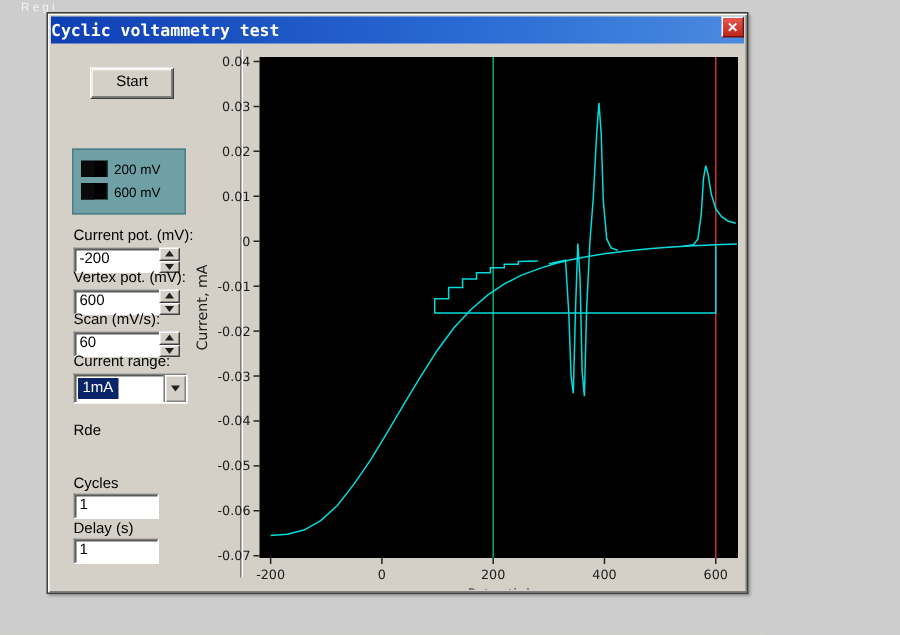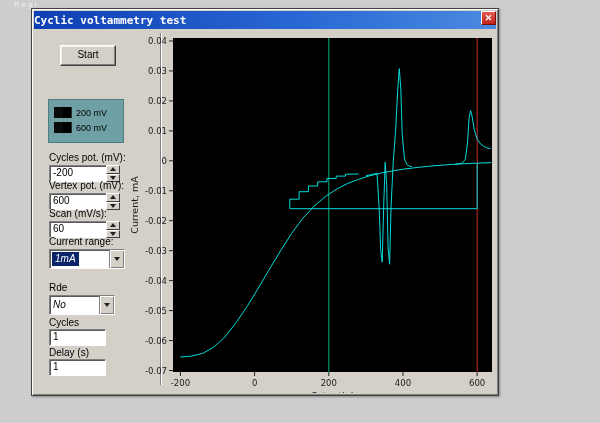--- a/index.html
+++ b/index.html
@@ -62,21 +62,21 @@
   .spin-btn{
     flex:1;background:#d4d0c8;border:1px solid;border-color:#ffffff #404040 #404040 #ffffff;
     display:flex;align-items:center;justify-content:center;cursor:pointer;
   }
   .tri-up{width:0;height:0;border-left:3px solid transparent;border-right:3px solid transparent;border-bottom:4px solid #202020;}
   .tri-down{width:0;height:0;border-left:3px solid transparent;border-right:3px solid transparent;border-top:4px solid #202020;}
   .dropdown{
     position:absolute;height:18px;background:#ffffff;
     border:1px solid;border-color:#808080 #ffffff #ffffff #808080;
     box-shadow:inset 1px 1px 0 #5a5a5a;
-    font-size:10px;display:flex;align-items:center;cursor:pointer;font-style:italic;
+    font-size:10px;display:flex;align-items:center;cursor:pointer;
   }
   .dd-value{padding:0 3px;line-height:14px;color:#000;}
   .dd-value.hl{background:#0a246a;color:#ffffff;margin-left:2px;}
   .dd-arrow-btn{
     margin-left:auto;width:15px;height:100%;background:#d4d0c8;
     border-left:1px solid #808080;box-shadow:inset 1px 1px 0 #ffffff,inset -1px -1px 0 #808080;
     display:flex;align-items:center;justify-content:center;box-sizing:border-box;
   }
   .vsep{
     position:absolute;left:128px;top:24px;height:352px;width:0;
@@ -108,21 +108,21 @@
     <div class="legend-row">
       <div class="legend-swatch"></div>
       <span class="lg">200 mV</span>
     </div>
     <div class="legend-row">
       <div class="legend-swatch"></div>
       <span class="lg">600 mV</span>
     </div>
   </div>
 
-  <div class="fld-label" style="top:143px;">Cycles pot. (mV):</div>
+  <div class="fld-label" style="top:143px;">Current pot. (mV):</div>
   <div class="textbox" style="left:17px;top:156px;width:55px;">-200</div>
   <div class="spinner" style="left:74px;top:156px;">
     <div class="spin-btn">
         <div class="tri-up"></div>
       </div>
     <div class="spin-btn">
         <div class="tri-down"></div>
       </div>
   </div>
 
@@ -150,26 +150,20 @@
 
   <div class="fld-label" style="top:227px;text-align:right;">Current range:</div>
   <div class="dropdown" style="left:17px;top:240px;width:74px;">
     <span class="dd-value hl">1mA</span>
     <div class="dd-arrow-btn">
         <div class="tri-down"></div>
       </div>
   </div>
 
   <div class="fld-label" style="top:273px;">Rde</div>
-  <div class="dropdown" style="left:17px;top:286px;width:64px;">
-    <span class="dd-value">No</span>
-    <div class="dd-arrow-btn">
-        <div class="tri-down"></div>
-      </div>
-  </div>
 
   <div class="fld-label" style="top:308px;">Cycles</div>
   <div class="textbox" style="left:17px;top:320px;width:52px;">1</div>
 
   <div class="fld-label" style="top:338px;">Delay (s)</div>
   <div class="textbox" style="left:17px;top:350px;width:52px;">1</div>
 
   <div class="vsep"></div>
 
   <svg class="chart-svg" width="368" height="364">

